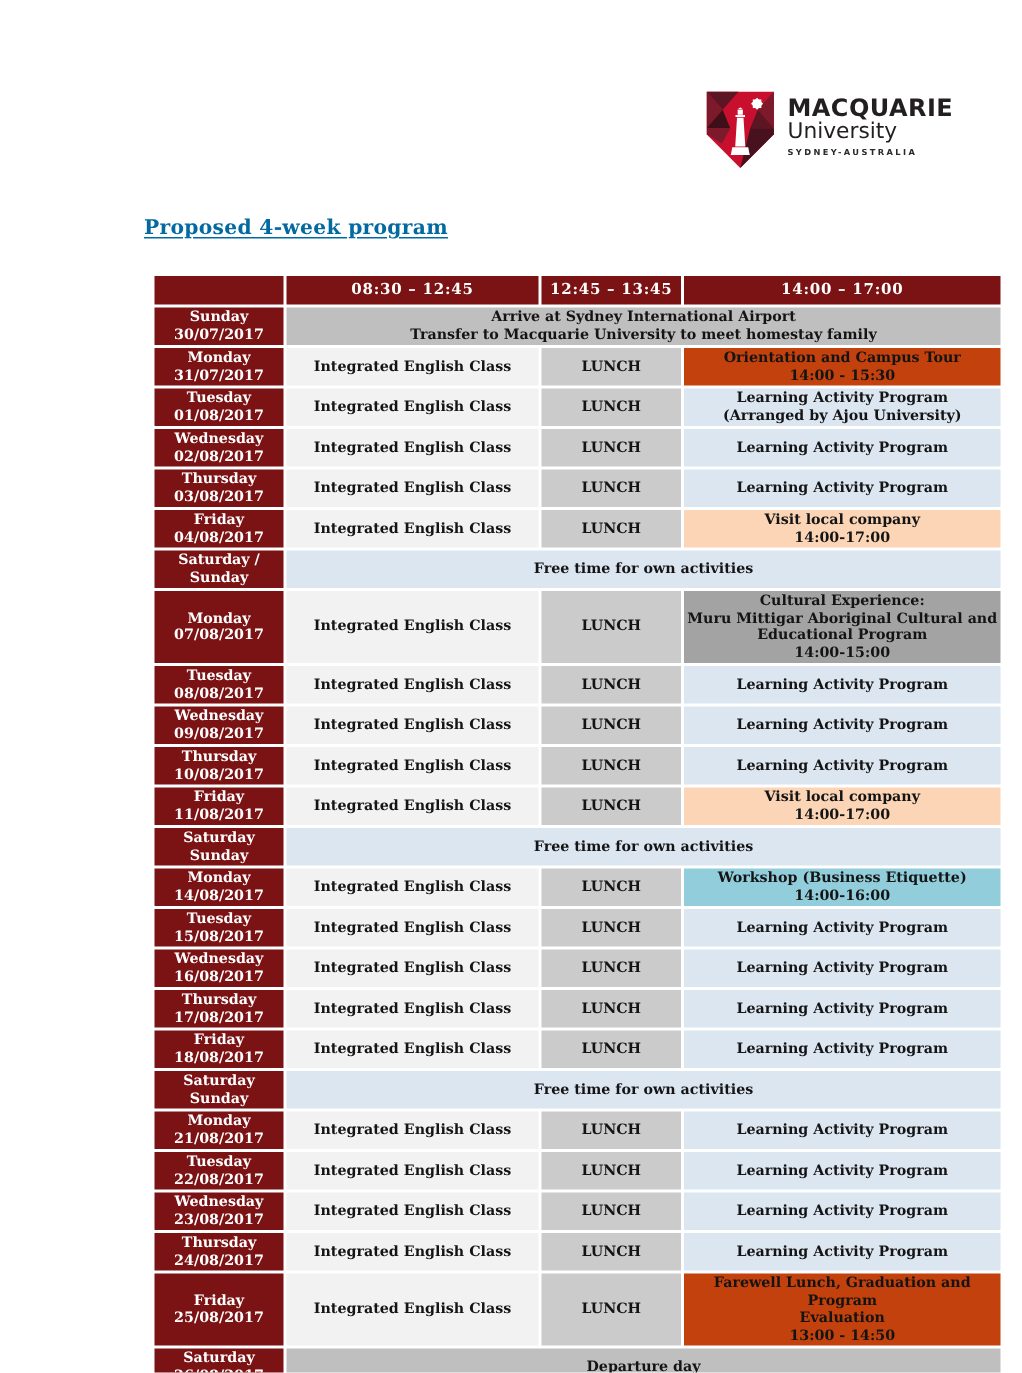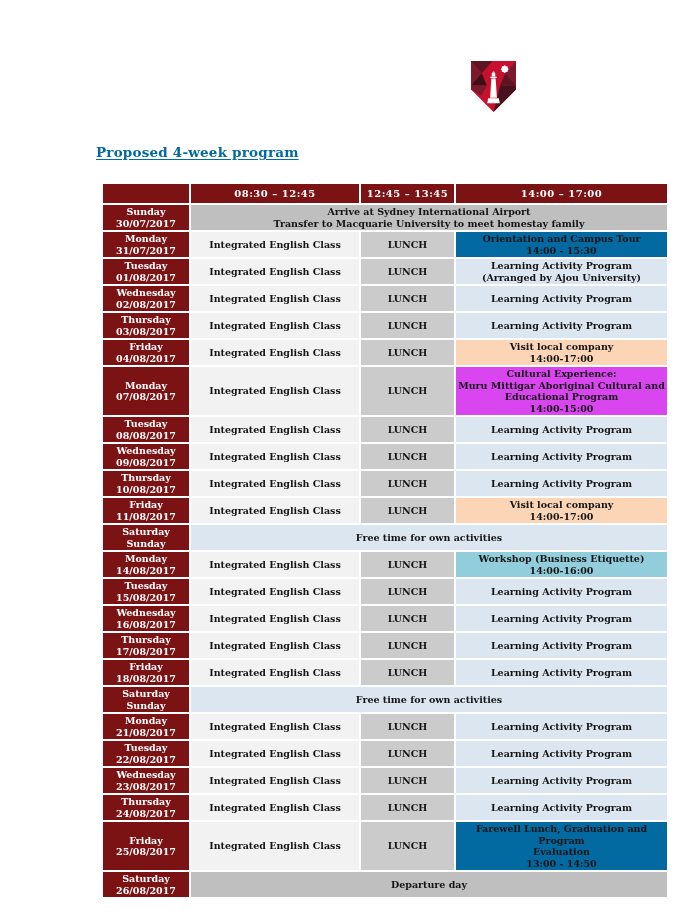--- a/index.html
+++ b/index.html
@@ -33,23 +33,23 @@
     font-size:9.5px;line-height:11.5px;font-weight:bold;
     padding:1px 2px;white-space:pre-line;overflow:hidden;
   }
   th{background:#7B1315;color:#fff;font-size:10px;height:17px;letter-spacing:.5px;}
   td{height:20px;color:#141414;}
   td.day{background:#7B1315;color:#fff;}
   td.c-morning{background:#F2F2F2;}
   td.c-lunch{background:#CBCBCB;margin-top:32px;}
   td.c-gray{background:#BFBFBF;}
   td.c-blue{background:#DCE6F1;}
-  td.c-green{background:#0369a1;text-align:center;}
+  td.c-green{background:#c2410c;text-align:center;}
   td.c-peach{background:#FBD5B5;}
-  td.c-lavender{background:#d946ef;}
+  td.c-lavender{background:#a3a3a3;}
   td.c-teal{background:#92CDDC;}
   td.c-freetime{background:#DCE6F1;}
 </style>
 </head>
 <body>
 
 <div class="logo">
   <svg class="logo-shield" viewBox="0 0 44 50" xmlns="http://www.w3.org/2000/svg">
     <path d="M0 0 H44 V28 L22 50 L0 28 Z" fill="#C8102E"></path>
     <path d="M0 0 L21 0 L10.5 12 Z" fill="#5C1523"></path>
@@ -64,20 +64,25 @@
       <rect x="30.2" y="5.2" width="5.6" height="5.6" transform="rotate(45 33 8)"></rect>
     </g>
     <g fill="#ffffff">
       <path d="M20.6 11.5 Q22 9.3 23.4 11.5 Z"></path>
       <rect x="20.3" y="11.8" width="3.4" height="3.4"></rect>
       <rect x="18.9" y="15.4" width="6.2" height="1.3"></rect>
       <path d="M19.9 17.2 L24.1 17.2 L25.3 36 L18.7 36 Z"></path>
       <path d="M16.8 36.5 L27.2 36.5 L28.2 41.5 L15.8 41.5 Z"></path>
     </g>
   </svg>
+  <div class="logo-text">
+    <div class="logo-name">MACQUARIE</div>
+    <div class="logo-sub">University</div>
+    <div class="logo-tag">SYDNEY-AUSTRALIA</div>
+  </div>
 </div>
 
 <h1 class="page-title">Proposed 4-week program</h1>
 
 <table class="program">
   <colgroup>
     <col class="c1">
       <col class="c2">
       <col class="c3">
       <col class="c4">
@@ -129,20 +134,25 @@
       </tr>
       <tr>
         <td class="day">Friday
 04/08/2017</td>
         <td class="c-morning">Integrated English Class</td>
         <td class="c-lunch">LUNCH</td>
         <td class="c-peach">Visit local company
 14:00-17:00</td>
       </tr>
       <tr>
+        <td class="day">Saturday /
+Sunday</td>
+        <td colspan="3" class="c-freetime">Free time for own activities</td>
+      </tr>
+      <tr>
         <td class="day">Monday
 07/08/2017</td>
         <td class="c-morning">Integrated English Class</td>
         <td class="c-lunch">LUNCH</td>
         <td class="c-lavender">Cultural Experience:
 Muru Mittigar Aboriginal Cultural and
 Educational Program
 14:00-15:00</td>
       </tr>
       <tr>

